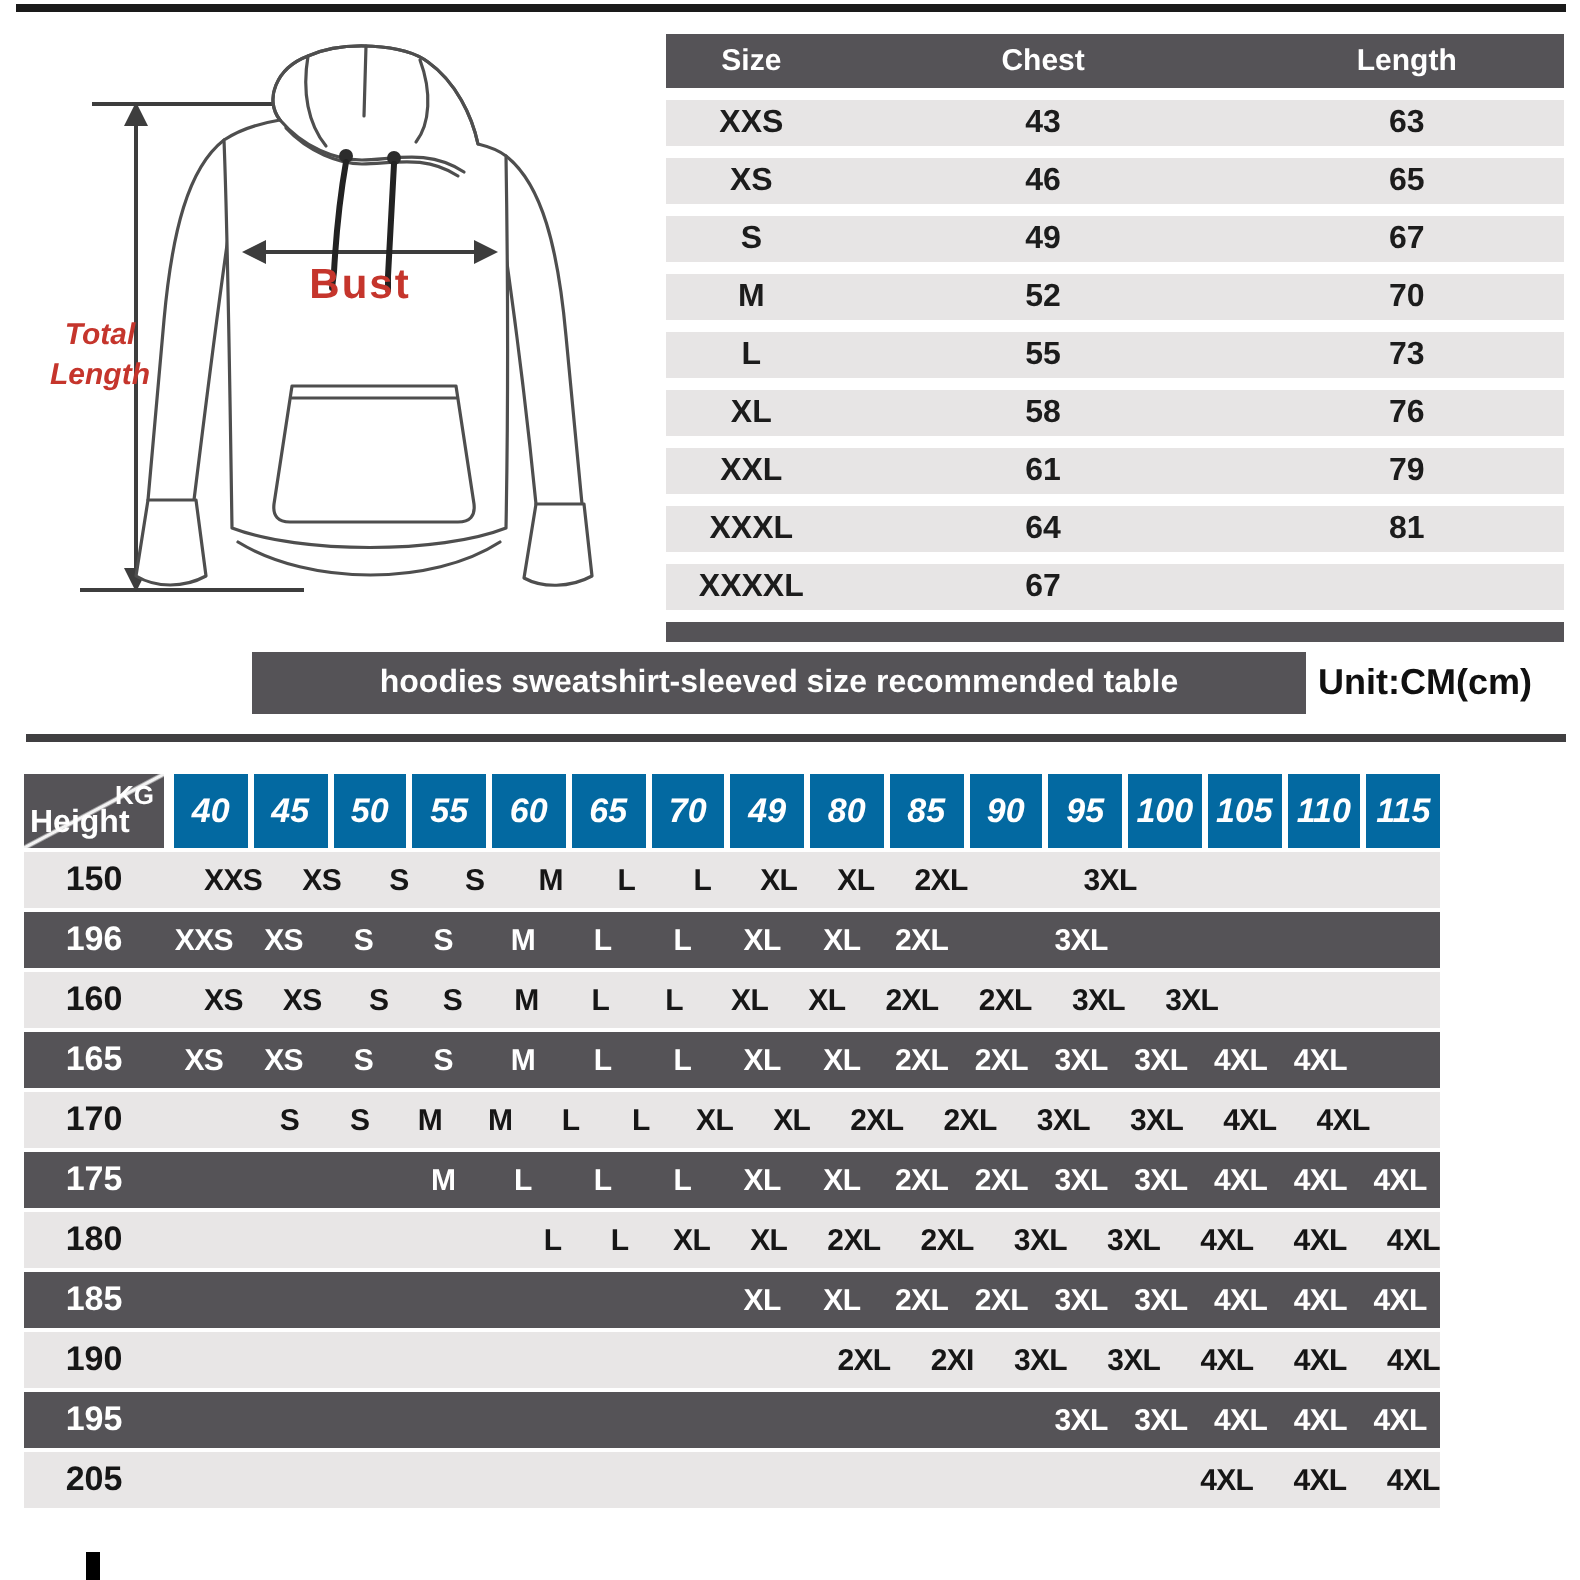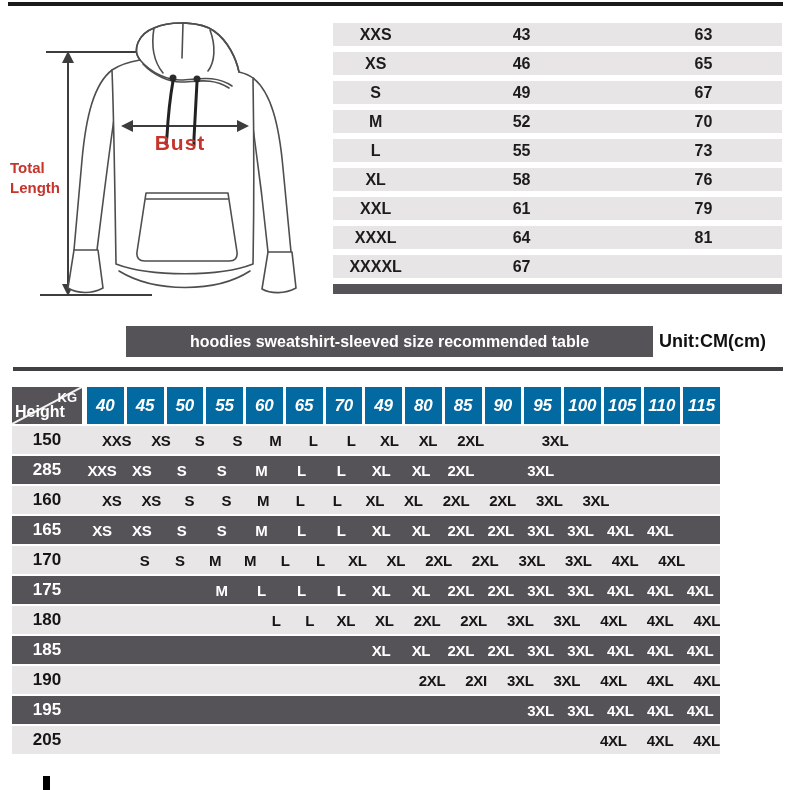--- a/index.html
+++ b/index.html
@@ -6,21 +6,21 @@
   .page{position:relative;width:790px;height:790px;background:#ffffff;
         font-family:"Liberation Sans",sans-serif;overflow:hidden;}
 
   .top-rule{position:absolute;left:8px;top:2px;width:775px;height:4px;background:#1a1a1a;}
 
   
   .diagram{position:absolute;left:0;top:0;width:332px;height:322px;}
   .diagram svg{position:absolute;left:0;top:0;}
   .lbl{position:absolute;color:#c5352c;font-weight:bold;}
   .lbl-bust{left:138px;top:131px;width:84px;text-align:center;font-size:21px;letter-spacing:1px;}
-  .lbl-tlen{left:10px;top:158px;width:80px;font-size:15px;line-height:1.3;}
+  .lbl-tlen{left:10px;top:158px;width:80px;text-align:center;font-size:15px;line-height:1.3;font-style:italic;}
 
   
   .size-table{position:absolute;left:333px;top:17px;width:449px;}
   .st-header{display:flex;align-items:center;height:27px;background:#555357;color:#ffffff;
              font-weight:bold;font-size:15px;}
   .st-row{display:flex;align-items:center;height:23px;margin-top:6px;background:#e7e5e5;
           color:#1c1c1c;font-weight:bold;font-size:16px;}
   .st-col{text-align:center;}
   .c0{width:19%;} .c1{width:46%;} .c2{width:35%;}
   .st-footer{height:10px;margin-top:6px;background:#555357;}
@@ -109,20 +109,25 @@
         <circle cx="197" cy="79" r="3.5" fill="#2c2c2c"></circle>
         <path d="M173,81 C170,98 168,118 167,136 L166,144" stroke="#222" stroke-width="3" fill="none" stroke-linecap="round"></path>
         <path d="M197,82 C196,100 195,120 194,138 L194,145" stroke="#222" stroke-width="3" fill="none" stroke-linecap="round"></path>
       </g>
     </svg>
     <div class="lbl lbl-bust">Bust</div>
     <div class="lbl lbl-tlen">Total Length</div>
   </div>
 
   <div class="size-table">
+    <div class="st-header" id="size-header">
+        <div class="st-col c0">Size</div>
+        <div class="st-col c1">Chest</div>
+        <div class="st-col c2">Length</div>
+      </div>
     <div id="size-body">
         <div class="st-row">
           <div class="st-col c0">XXS</div>
           <div class="st-col c1">43</div>
           <div class="st-col c2">63</div>
         </div>
         <div class="st-row">
           <div class="st-col c0">XS</div>
           <div class="st-col c1">46</div>
           <div class="st-col c2">65</div>
@@ -206,21 +211,21 @@
           <div class="ft-cell">XL</div>
           <div class="ft-cell">2XL</div>
           <div class="ft-cell"></div>
           <div class="ft-cell">3XL</div>
           <div class="ft-cell"></div>
           <div class="ft-cell"></div>
           <div class="ft-cell"></div>
           <div class="ft-cell"></div>
         </div>
         <div class="ft-row dark">
-          <div class="ft-label">285</div>
+          <div class="ft-label">196</div>
           <div class="ft-cell">XXS</div>
           <div class="ft-cell">XS</div>
           <div class="ft-cell">S</div>
           <div class="ft-cell">S</div>
           <div class="ft-cell">M</div>
           <div class="ft-cell">L</div>
           <div class="ft-cell">L</div>
           <div class="ft-cell">XL</div>
           <div class="ft-cell">XL</div>
           <div class="ft-cell">2XL</div>

